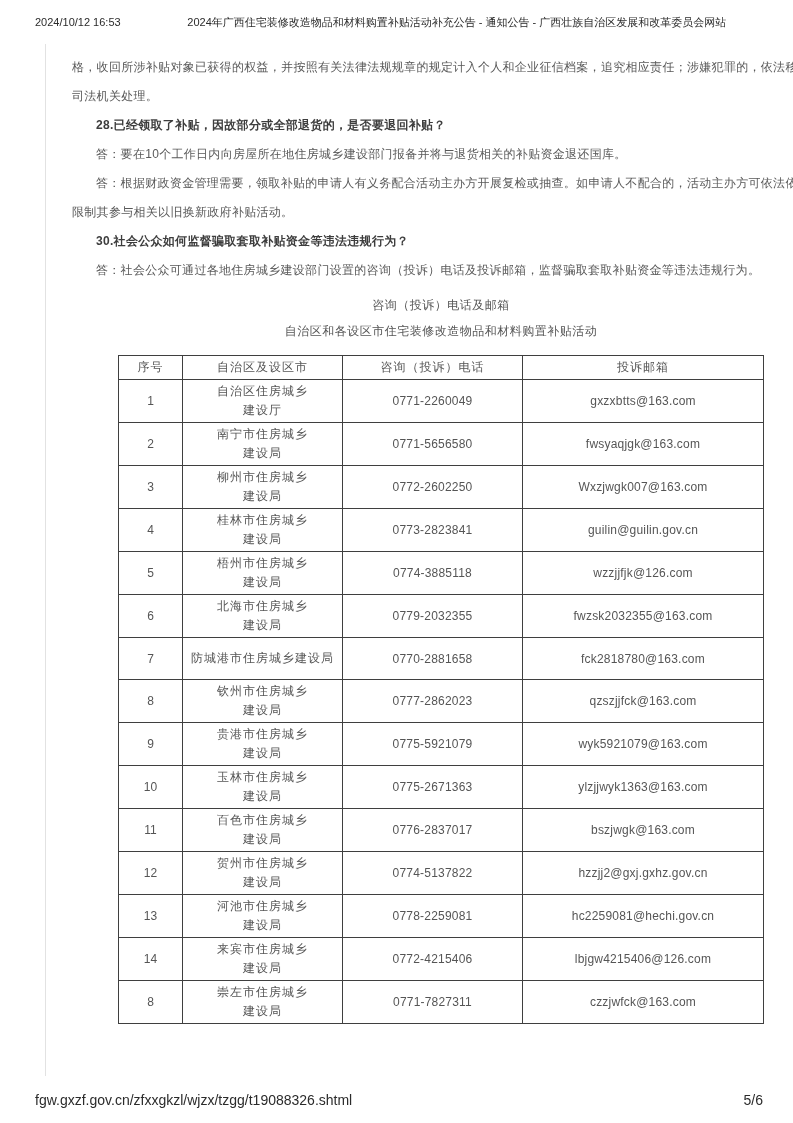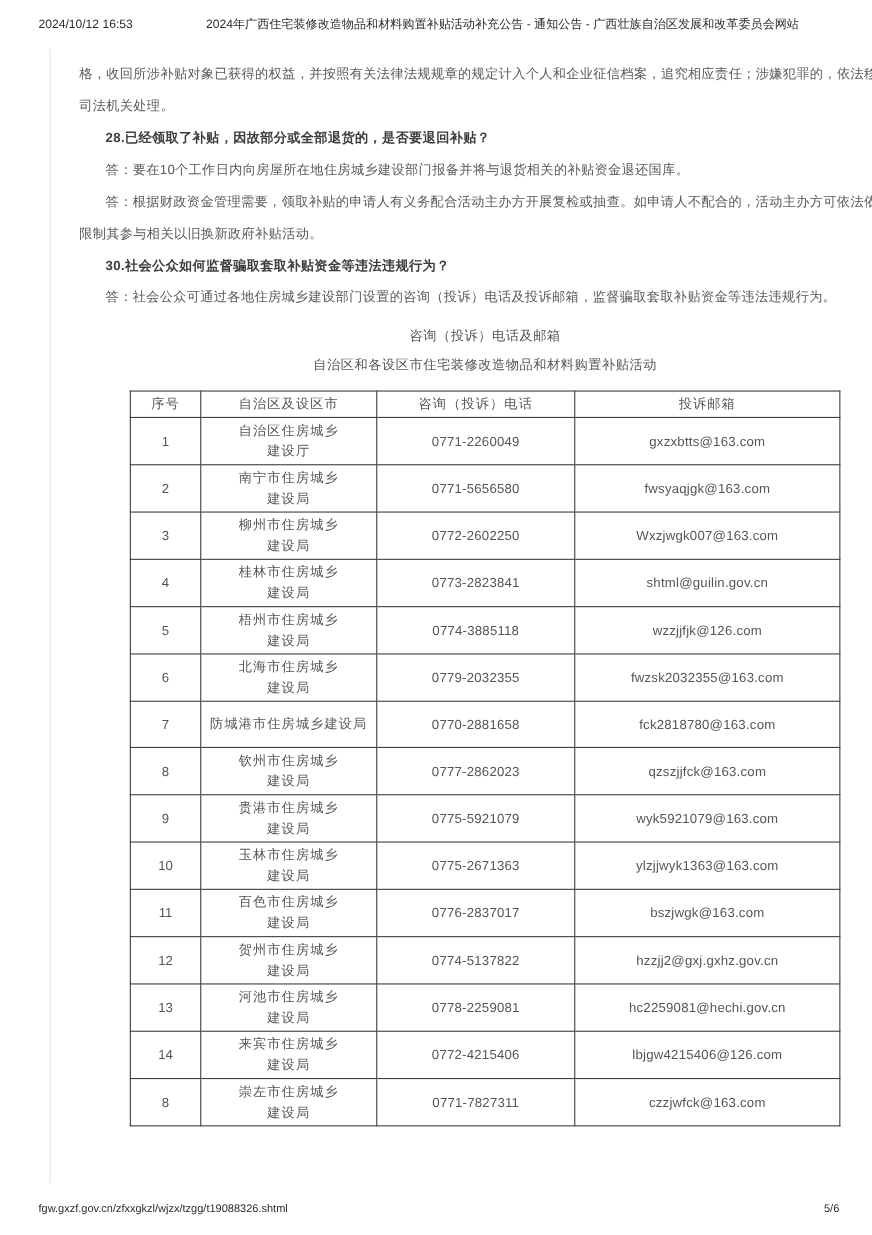--- a/index.html
+++ b/index.html
@@ -52,21 +52,21 @@
   }
   table.contacts th{height:24px;font-weight:normal;letter-spacing:1px;}
   table.contacts td{height:42px;}
   table.contacts td.org{white-space:pre-line;line-height:19px;letter-spacing:1px;}
   table.contacts td.email,table.contacts td.phone{letter-spacing:.2px;}
 
   
   .print-footer{
     position:absolute;left:35px;right:30px;bottom:16px;
     display:flex;justify-content:space-between;
-    font-size:10px;color:#2b2b2b;line-height:14px;
+    font-size:14px;color:#2b2b2b;line-height:14px;
   }
 </style>
 </head>
 <body>
 
 <div class="page">
 
   <div class="print-header">
     <span class="datetime">2024/10/12 16:53</span>
     <span class="doc-title">2024年广西住宅装修改造物品和材料购置补贴活动补充公告 - 通知公告 - 广西壮族自治区发展和改革委员会网站</span>
@@ -122,21 +122,21 @@
     <td class="org">柳州市住房城乡
 建设局</td>
     <td class="phone">0772-2602250</td>
     <td class="email">Wxzjwgk007@163.com</td>
   </tr>
           <tr>
     <td class="idx">4</td>
     <td class="org">桂林市住房城乡
 建设局</td>
     <td class="phone">0773-2823841</td>
-    <td class="email">shtml@guilin.gov.cn</td>
+    <td class="email">guilin@guilin.gov.cn</td>
   </tr>
           <tr>
     <td class="idx">5</td>
     <td class="org">梧州市住房城乡
 建设局</td>
     <td class="phone">0774-3885118</td>
     <td class="email">wzzjjfjk@126.com</td>
   </tr>
           <tr>
     <td class="idx">6</td>

